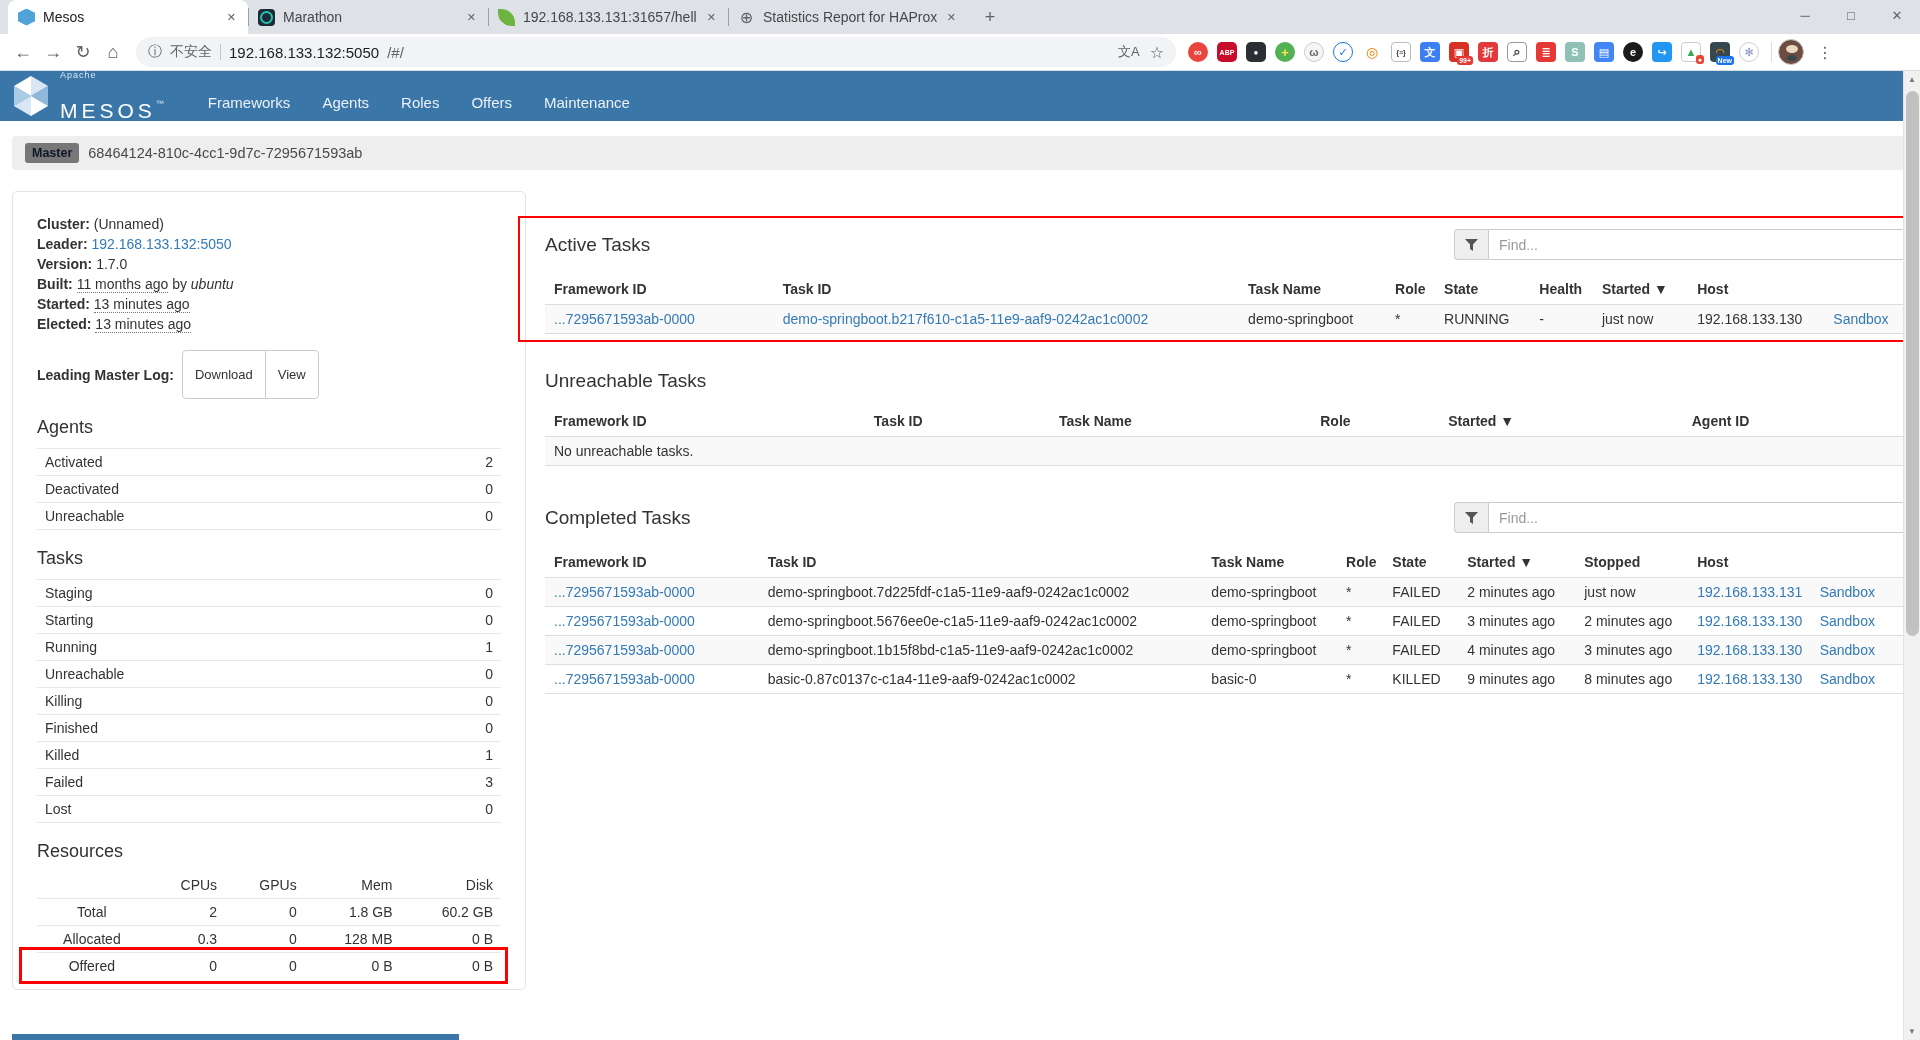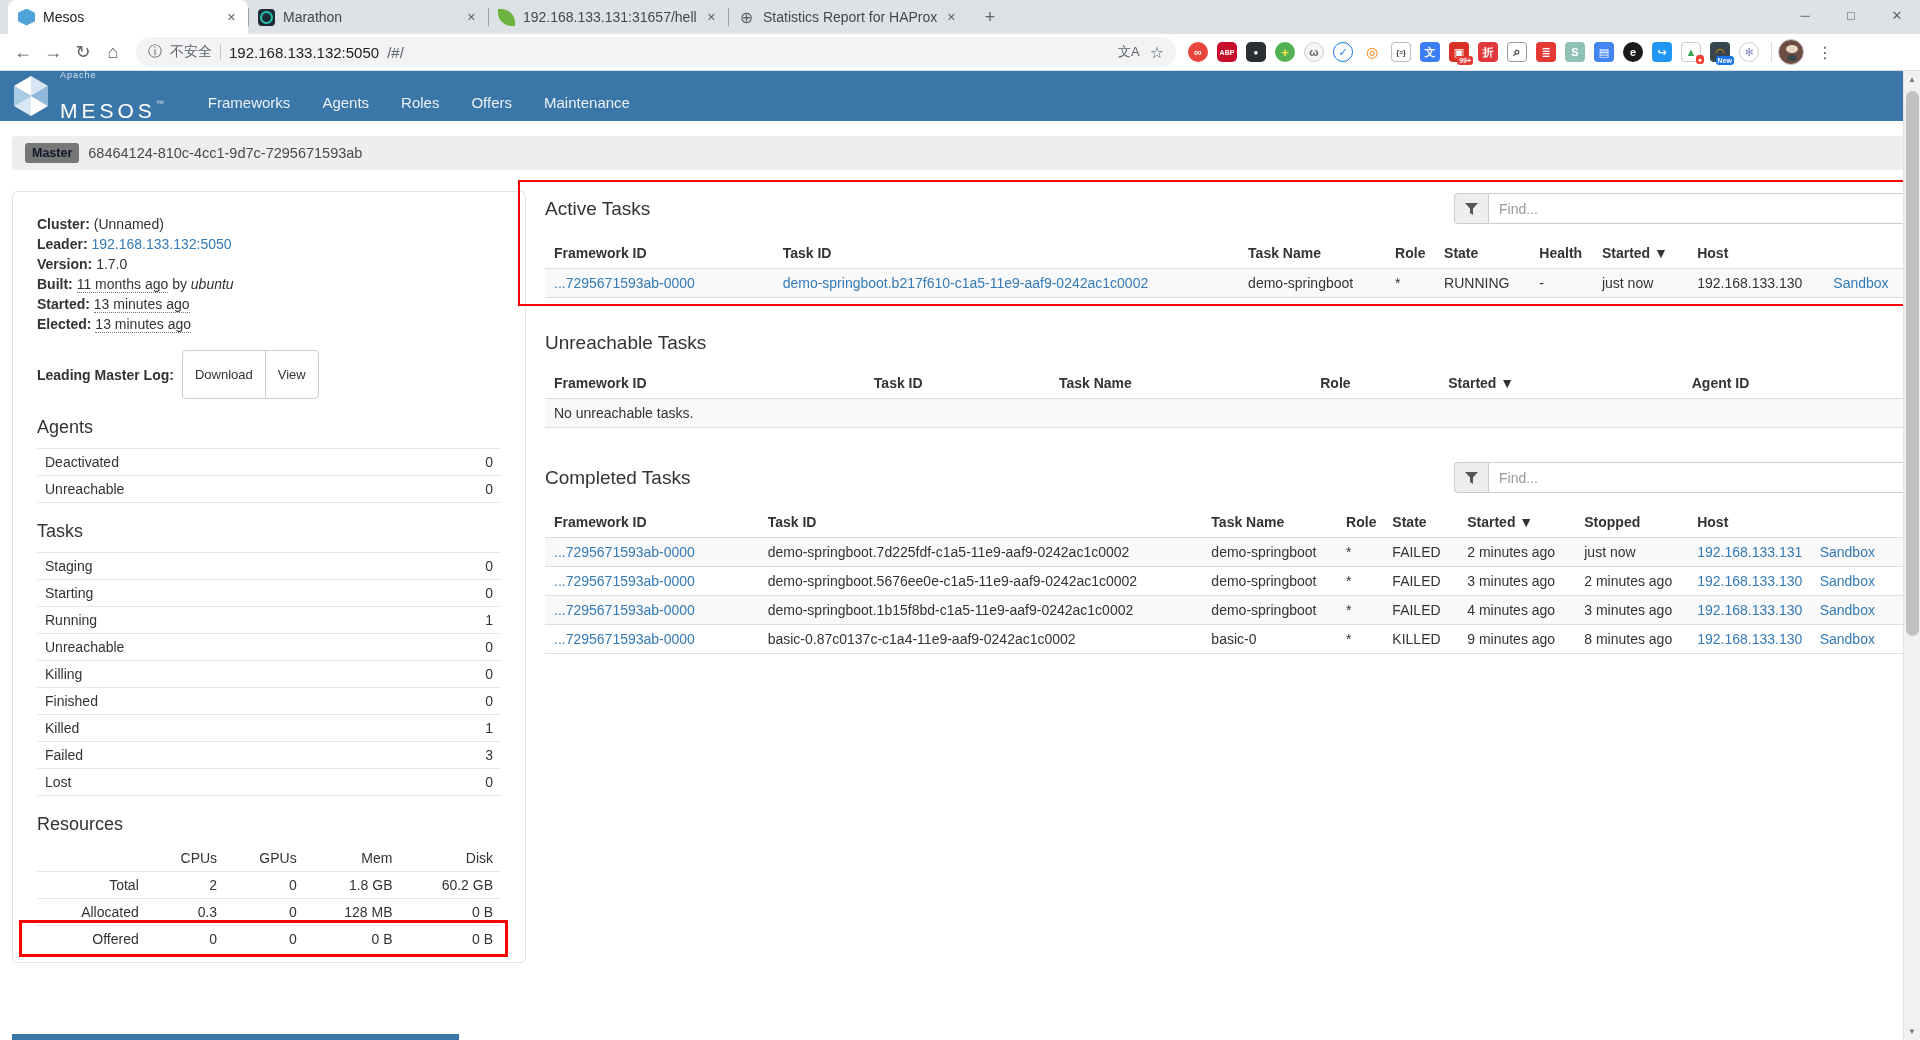--- a/index.html
+++ b/index.html
@@ -77,27 +77,27 @@
   .btngrp button:first-child { border-radius:4px 0 0 4px; }
   .btngrp button:last-child { border-radius:0 4px 4px 0; margin-left:-1px; }
   .side-h { font-size:18px; font-weight:400; color:#333; margin:18px 0 10px 0; }
   .stat-table { width:100%; border-top:1px solid #E8E8E8; }
   .stat-row { display:flex; justify-content:space-between; padding:5px 8px; border-bottom:1px solid #E8E8E8; font-size:14px; color:#333; }
   #res-wrap { position:relative; }
   .res-table { width:100%; border-collapse:collapse; font-size:14px; color:#333; }
   .res-table th { font-weight:400; padding:5px 8px; text-align:right; }
   .res-table th:first-child { text-align:left; }
   .res-table td { padding:5px 8px; border-top:1px solid #E8E8E8; text-align:right; }
-  .res-table td:first-child { text-align:right; }
+  .res-table td:first-child { text-align:center; }
   .redframe2 { position:absolute; left:-18px; right:-7px; bottom:-5px; height:37px; border:3px solid #FF0000; pointer-events:none; }
   .bluestrip { position:absolute; left:12px; width:447px; bottom:0; height:6px; background:#3B76A8; }
 
   
   .sect { margin-bottom:34px; position:relative; }
-  .sect-head { display:flex; align-items:center; justify-content:space-between; margin-bottom:14px; }
+  .sect-head { display:flex; align-items:center; justify-content:space-between; margin-bottom:14px;margin-top:36px; }
   .sect-title { font-size:19px; font-weight:400; color:#333; }
   .filtergrp { display:flex; }
   .filtergrp .addon { width:34px; height:31px; background:#EEE; border:1px solid #CCC; border-right:none; border-radius:4px 0 0 4px; display:flex; align-items:center; justify-content:center; }
   .filtergrp input { width:418px; height:31px; border:1px solid #CCC; border-radius:0 4px 4px 0; padding:0 10px; font-size:14px; font-family:inherit; color:#333; outline:none; }
   .filtergrp input::placeholder { color:#999; }
   table.dtable { width:100%; border-collapse:collapse; table-layout:fixed; font-size:14px; color:#333; }
   .dtable th { text-align:left; font-weight:bold; padding:7px 9px; border-bottom:1px solid #DDD; white-space:nowrap; overflow:hidden; }
   .dtable td { padding:6px 9px; border-top:1px solid #DDD; white-space:nowrap; overflow:hidden; }
   .dtable tbody tr:nth-child(odd) { background:#F9F9F9; }
   .dtable tbody tr:last-child { border-bottom:1px solid #DDD; }
@@ -233,20 +233,24 @@
         <span>Leading Master Log:</span>
         <span class="btngrp">
           <button>Download</button>
           <button>View</button>
         </span>
       </div>
 
       <h4 class="side-h">Agents</h4>
       <div class="stat-table">
           <div class="stat-row">
+            <span>Activated</span>
+            <span>2</span>
+          </div>
+          <div class="stat-row">
             <span>Deactivated</span>
             <span>0</span>
           </div>
           <div class="stat-row">
             <span>Unreachable</span>
             <span>0</span>
           </div>
         </div>
 
       <h4 class="side-h">Tasks</h4>

